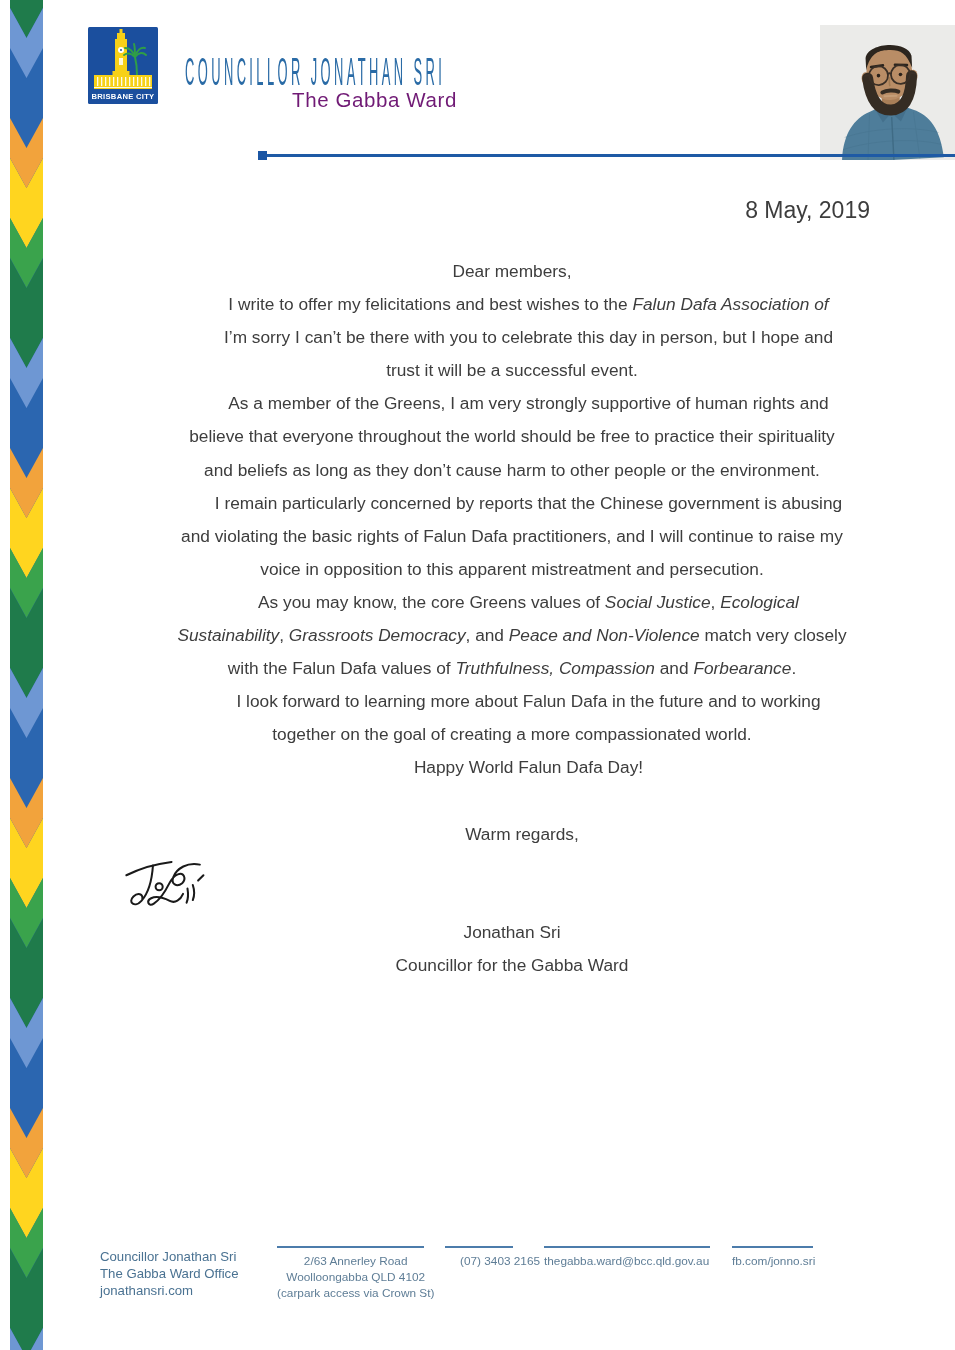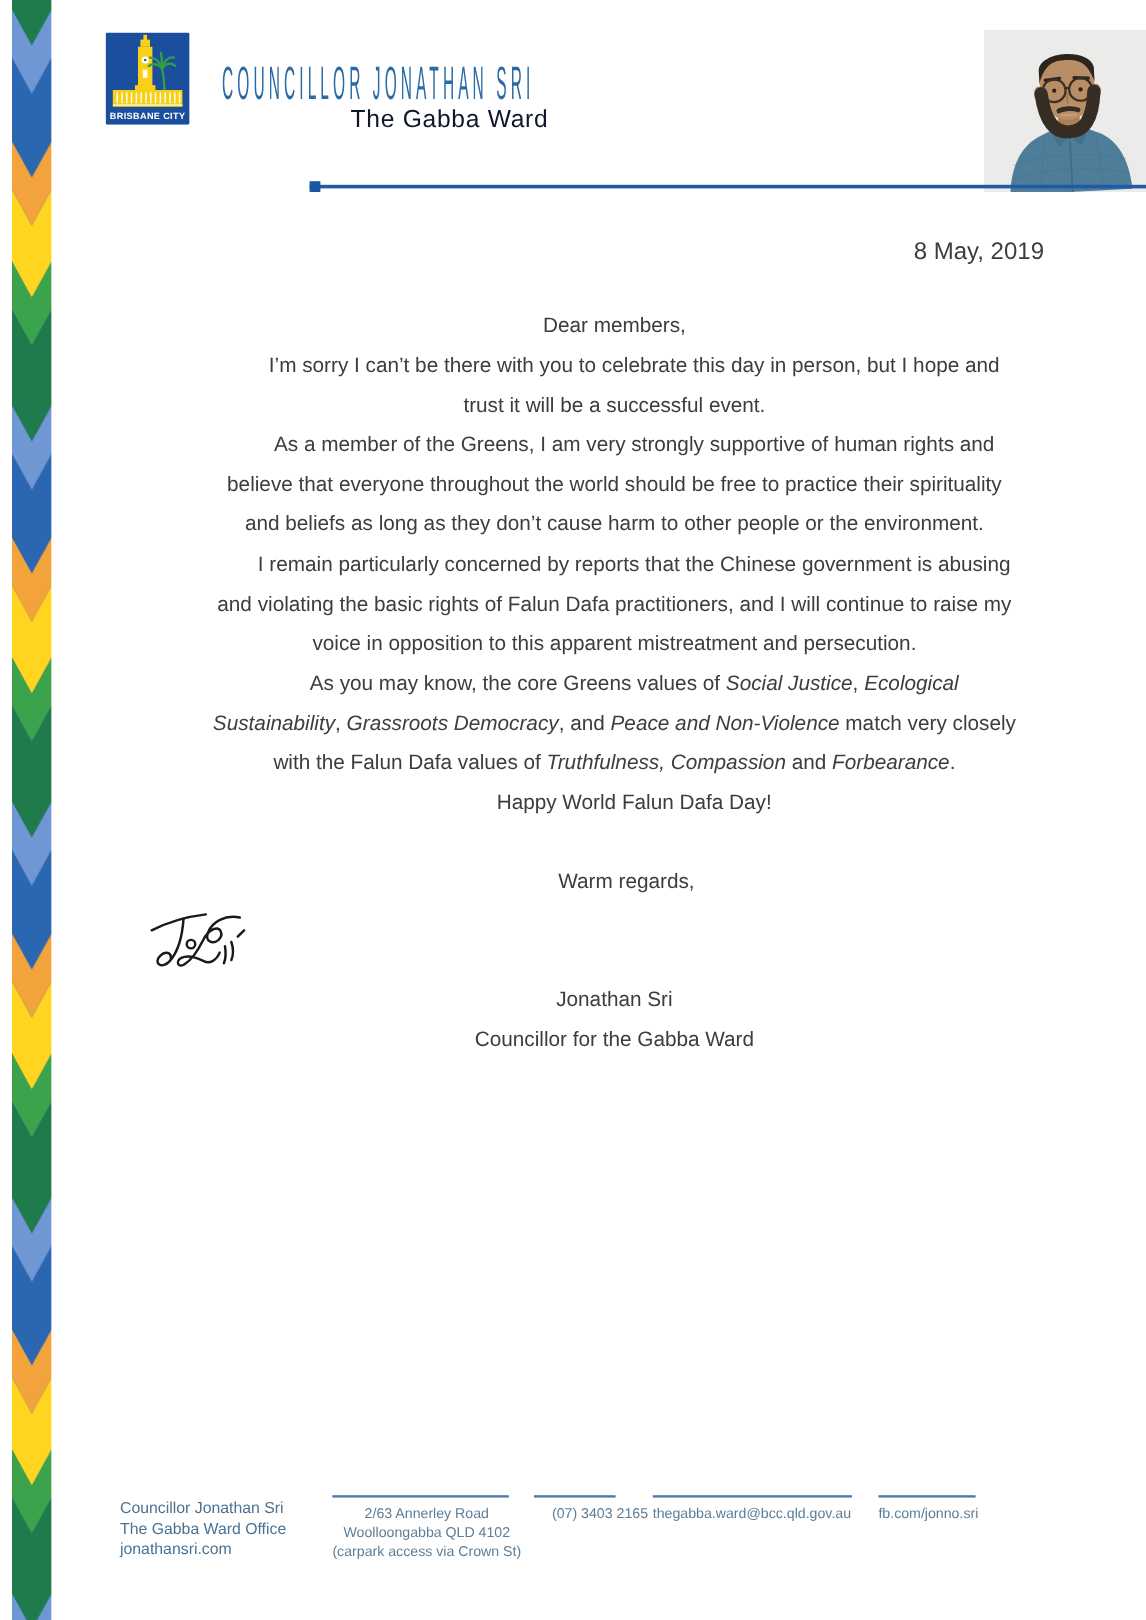--- a/index.html
+++ b/index.html
@@ -8,28 +8,28 @@
           font-family:"Liberation Sans", sans-serif; color:#3d3d3d; overflow:hidden; }
 
   .stripe { position:absolute; left:10px; top:0; width:33px; height:1350px; }
 
   .logo { position:absolute; left:88px; top:27px; width:70px; height:77px; }
 
   .title-wrap { position:absolute; left:185px; top:50px; width:272px; height:56px; }
   .title { display:inline-block; white-space:nowrap; font-size:19px; letter-spacing:5px;
            color:#2a6ba6; transform:scale(0.68,2.05); transform-origin:left top; }
   .subtitle { position:absolute; left:0; top:38px; width:272px; text-align:right;
-              font-size:20.5px; letter-spacing:0.6px; color:#0f172a; }
+              font-size:20.5px; letter-spacing:0.6px; color:#701a75; }
 
   .photo { position:absolute; left:820px; top:25px; width:135px; height:135px; }
 
   .rule-line { position:absolute; left:258px; top:153.5px; width:697px; height:3px; background:#1e5aa5; }
   .rule-square { position:absolute; left:258px; top:151px; width:9px; height:9px; background:#1b56a4; }
 
-  .date { position:absolute; right:85px; top:200px; font-size:20px; line-height:20px; }
+  .date { position:absolute; right:85px; top:200px; font-size:23px; line-height:20px; }
 
   .body { position:absolute; left:122px; top:255px; width:780px; font-size:17.3px; line-height:33.1px; }
   .bline { white-space:nowrap;text-align:center; }
   .bline.first { padding-left:33px; }
   .it { font-style:italic; }
   .closing { margin-top:33.1px;margin-left:20px; }
   .sig { display:block; margin:3px 0 0 -4px; width:100px; height:62px; }
 
   .footer-col { position:absolute; color:#5e7d96; font-size:11.8px; line-height:16px; }
   .footer-col.office { left:100px; top:1249px; color:#4a7292; font-size:13.2px; line-height:16.8px; }
@@ -149,39 +149,44 @@
 
   <div class="rule-line"></div>
   <div class="rule-square"></div>
 
   <div class="date">8 May, 2019</div>
 
   <div class="body">
     <div class="bline">Dear members,</div>
     <div id="paras">
         <div>
+          <div class="bline first"><span>I write to offer my felicitations and best wishes to the </span><span class="it">Falun Dafa Association of</span></div>
         </div>
         <div>
           <div class="bline first"><span>I’m sorry I can’t be there with you to celebrate this day in person, but I hope and</span></div>
           <div class="bline"><span>trust it will be a successful event.</span></div>
         </div>
         <div>
           <div class="bline first"><span>As a member of the Greens, I am very strongly supportive of human rights and</span></div>
           <div class="bline"><span>believe that everyone throughout the world should be free to practice their spirituality</span></div>
           <div class="bline"><span>and beliefs as long as they don’t cause harm to other people or the environment.</span></div>
         </div>
         <div>
           <div class="bline first"><span>I remain particularly concerned by reports that the Chinese government is abusing</span></div>
           <div class="bline"><span>and violating the basic rights of Falun Dafa practitioners, and I will continue to raise my</span></div>
           <div class="bline"><span>voice in opposition to this apparent mistreatment and persecution.</span></div>
         </div>
         <div>
           <div class="bline first"><span>As you may know, the core Greens values of </span><span class="it">Social Justice</span><span>, </span><span class="it">Ecological</span></div>
           <div class="bline"><span class="it">Sustainability</span><span>, </span><span class="it">Grassroots Democracy</span><span>, and </span><span class="it">Peace and Non-Violence</span><span> match very closely</span></div>
           <div class="bline"><span>with the Falun Dafa values of </span><span class="it">Truthfulness, Compassion</span><span> and </span><span class="it">Forbearance</span><span>.</span></div>
+        </div>
+        <div>
+          <div class="bline first"><span>I look forward to learning more about Falun Dafa in the future and to working</span></div>
+          <div class="bline"><span>together on the goal of creating a more compassionated world.</span></div>
         </div>
         <div>
           <div class="bline first"><span>Happy World Falun Dafa Day!</span></div>
         </div>
       </div>
     <div class="bline closing">Warm regards,</div>
     <svg class="sig" viewBox="0 0 110 70">
       <g fill="none" stroke="#1a1a1a" stroke-width="2.3" stroke-linecap="round">
         <path d="M8,24 C24,16 42,11 59,9"></path>
         <path d="M38,13 C37,28 33,44 25,53 C18,61 9,55 16,48 C21,43 27,45 26,51"></path>

